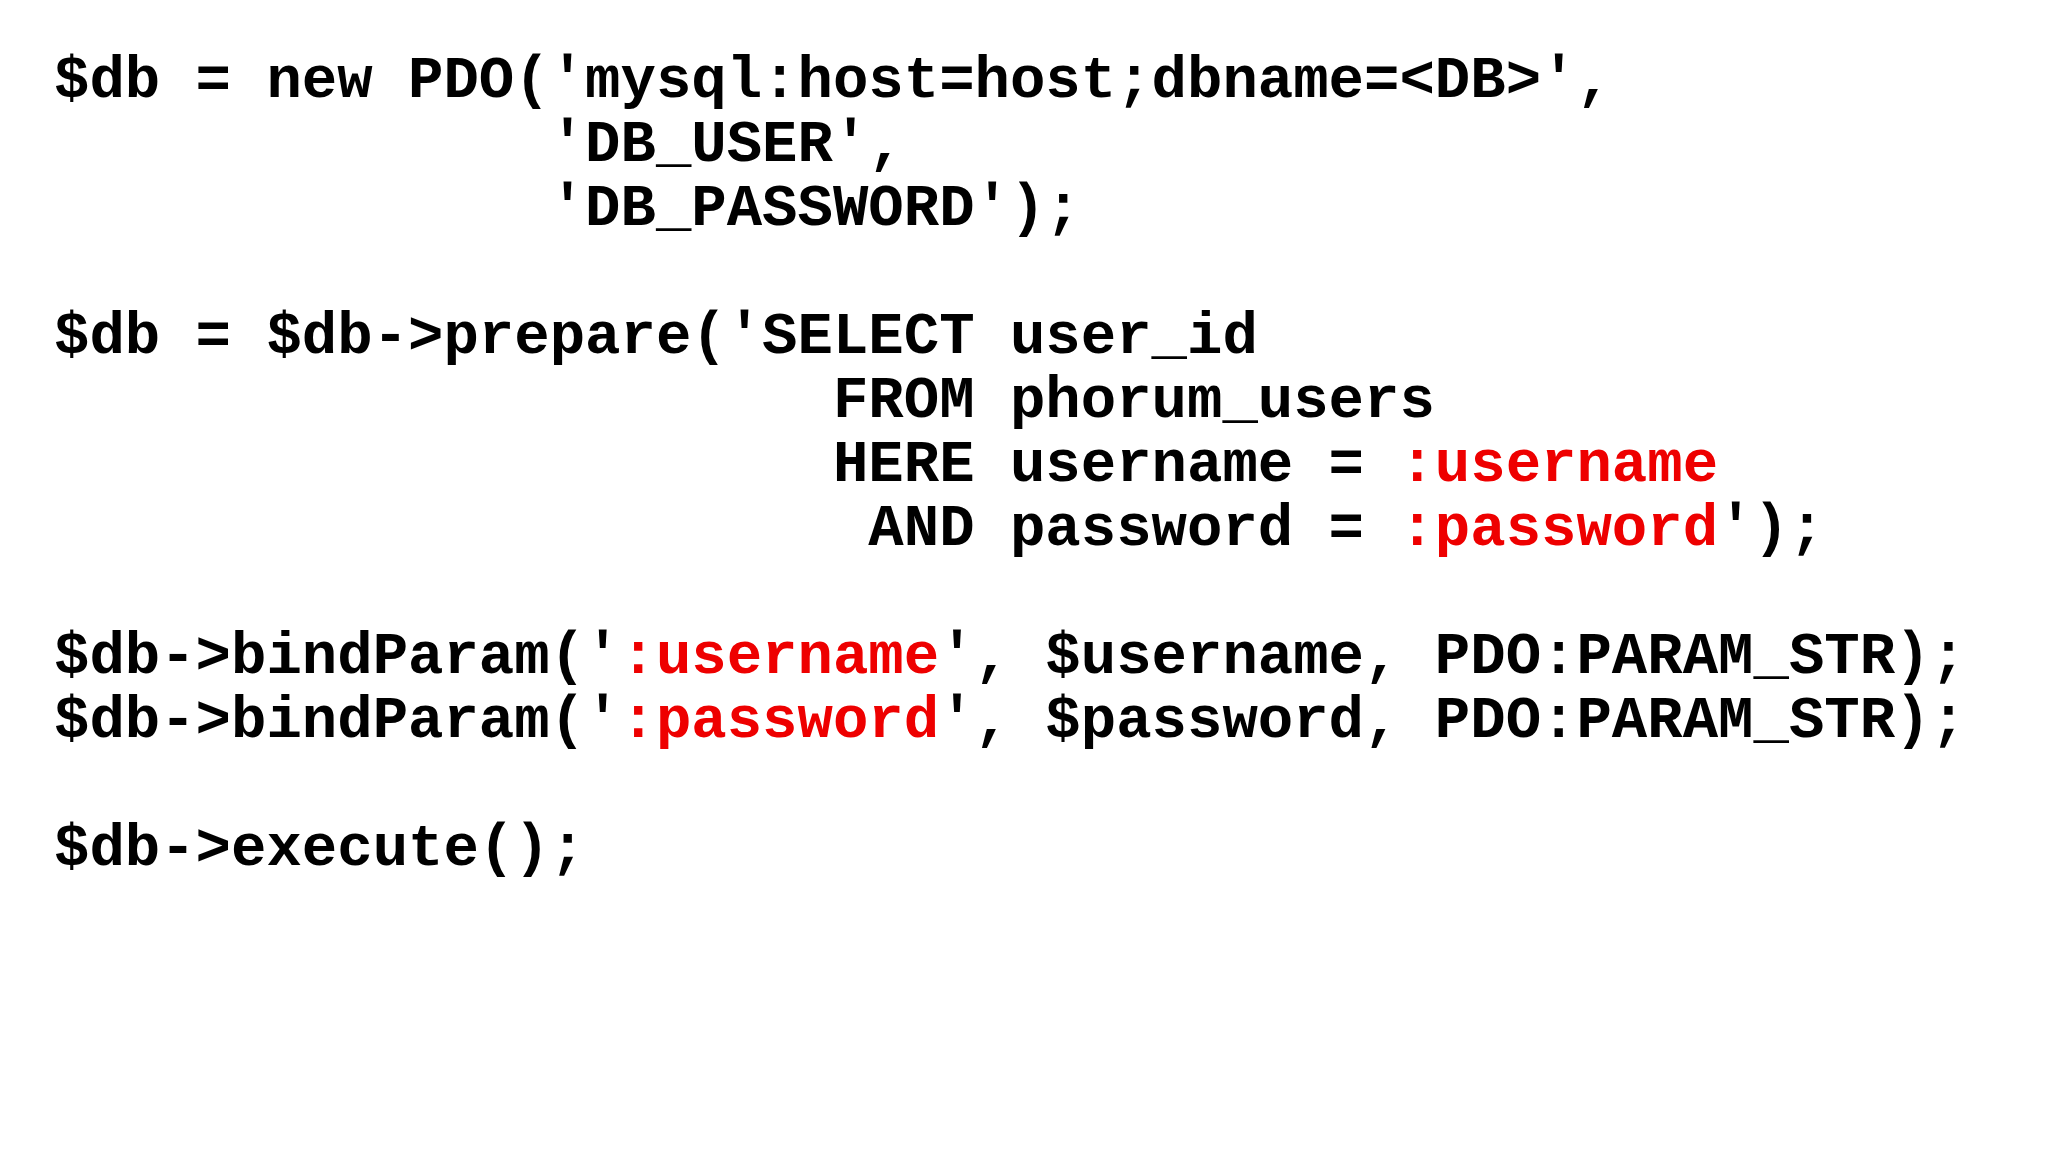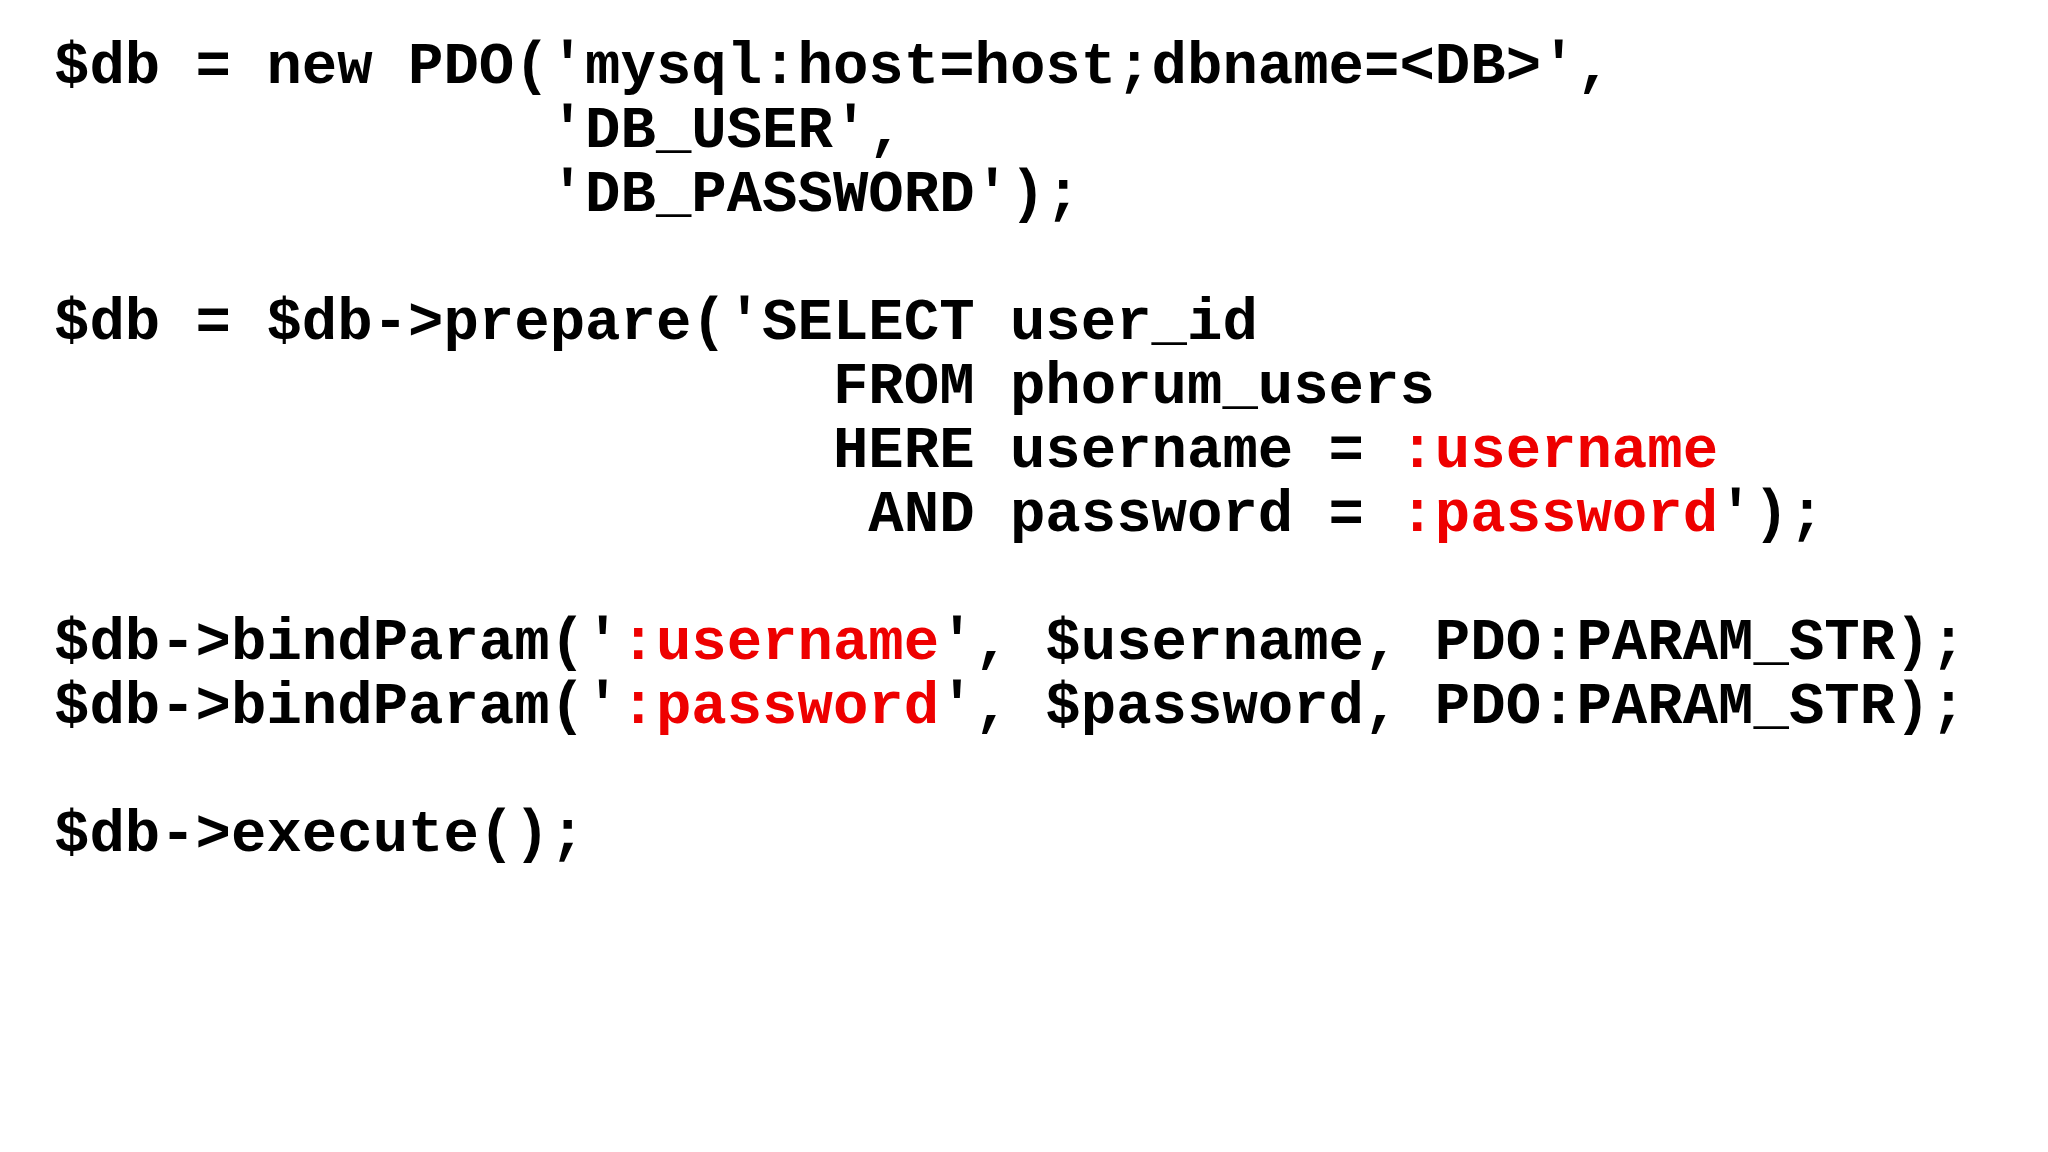--- a/index.html
+++ b/index.html
@@ -13,21 +13,21 @@
     overflow: hidden;
   }
   .slide {
     position: relative;
     width: 2048px;
     height: 1152px;
     background: #ffffff;
   }
   .code {
     margin: 0;
-    padding: 36px 0 0 54px;
+    padding: 50px 0 0 54px;
     font-family: "Liberation Mono", "DejaVu Sans Mono", monospace;
     font-weight: 700;
     font-size: 59px;
     line-height: 64px;
     letter-spacing: 0;
   }
   .code-line {
     white-space: pre;
     height: 64px;
   }

